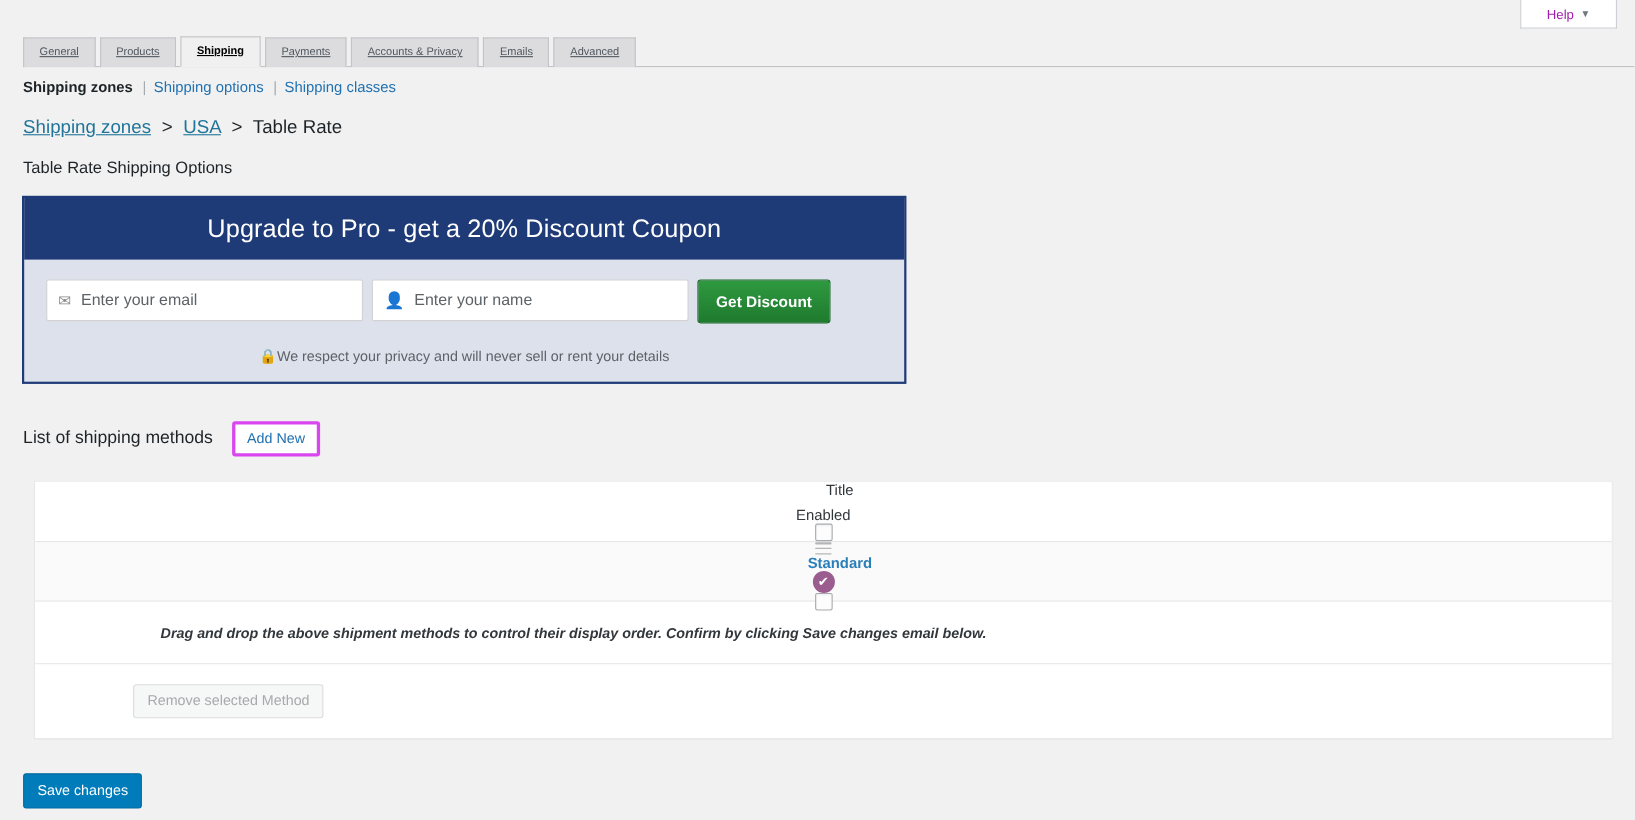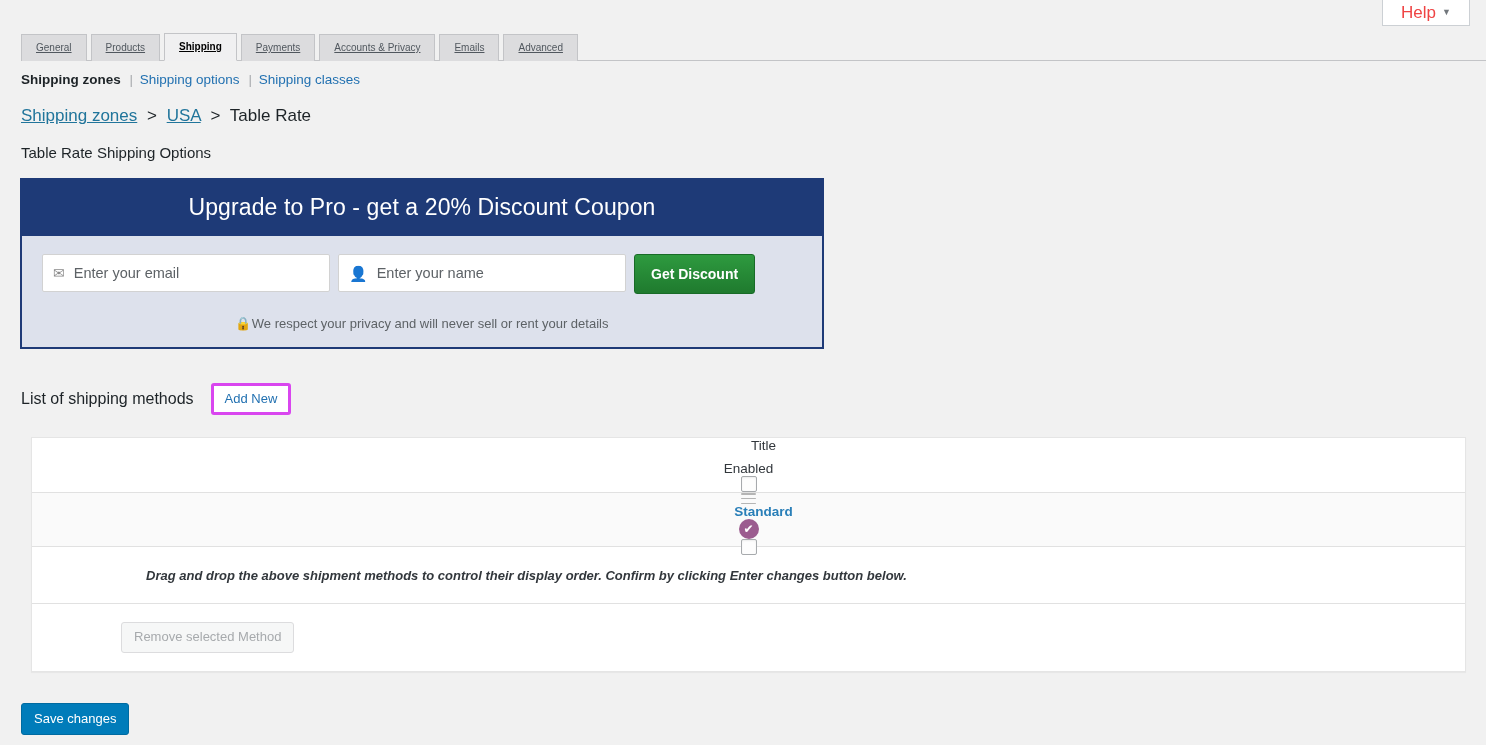--- a/index.html
+++ b/index.html
@@ -28,22 +28,22 @@
     border: 1px solid #ccd0d4;
     border-top: none;
     box-sizing: border-box;
     display: flex;
     align-items: center;
     justify-content: center;
     gap: 6px;
     cursor: pointer;
   }
   .help-label {
-    font-size: 17px;
-    color: #ef4444;
+    font-size: 12px;
+    color: #a21caf;
   }
   .help-caret {
     font-size: 9px;
     color: #72777c;
     line-height: 1;
   }
 
   
   .nav-tabs {
     position: absolute;
@@ -475,21 +475,21 @@
     </div>
     <div class="col-enabled">
       <span class="enabled-badge">✔</span>
     </div>
     <div class="col-select">
       <span class="cb"></span>
     </div>
   </div>
 
   <div class="t-note-row">
-    <span class="note-text">Drag and drop the above shipment methods to control their display order. Confirm by clicking Enter changes button below.</span>
+    <span class="note-text">Drag and drop the above shipment methods to control their display order. Confirm by clicking Save changes email below.</span>
   </div>
 
   <div class="t-action-row">
     <button class="btn-remove">Remove selected Method</button>
   </div>
 
 </div>
 
 <button class="btn-save">Save changes</button>
 

